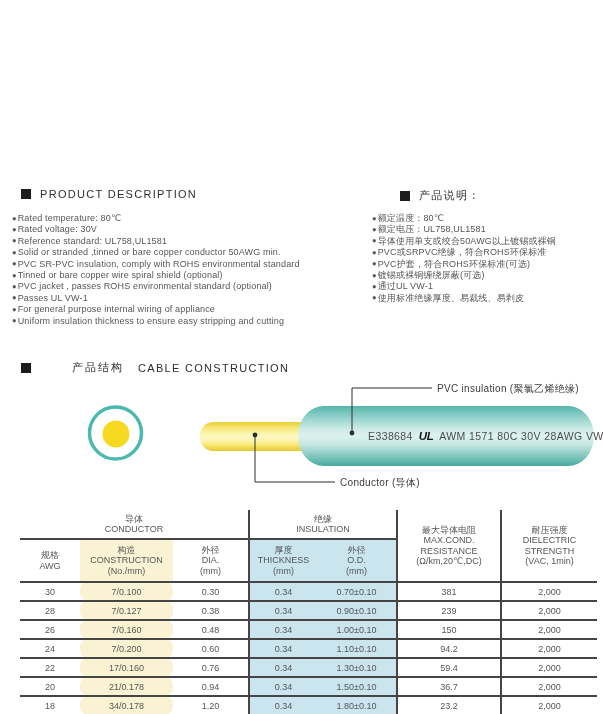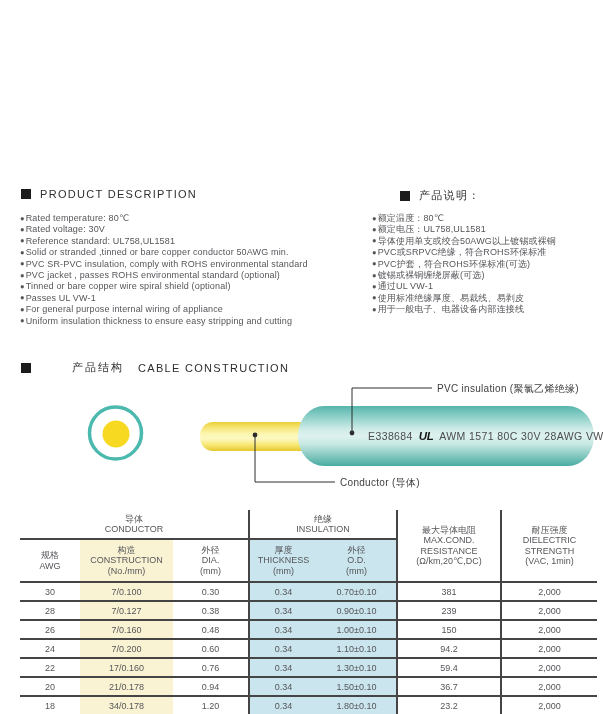--- a/index.html
+++ b/index.html
@@ -27,61 +27,60 @@
              width:577px;font-size:9px;color:#55565a;}
   table.spec th{font-weight:normal;padding:0;text-align:center;vertical-align:middle;}
   table.spec td{padding:0;text-align:center;vertical-align:middle;height:17px;}
   .grp-row th{height:28px;}
   .sub-row th{height:41px;line-height:10.5px;}
   .hline{border-bottom:2px solid #454546;}
   .vline{border-left:2px solid #454546;}
   .bg-y{background:#faf3d3;}
   .bg-b{background:#cbe5ee;}
   .th-line{display:block;line-height:10.5px;}
-  td.c1{background:#faf3d3;}
+  td.c1{background:#faf3d3;border-radius:8px;}
   td.c3,td.c4{background:#cbe5ee;}
   td.c3,td.c5,td.c6{border-left:2px solid #454546;}
   tbody td{border-bottom:2px solid #454546;}
 </style>
 </head>
 <body>
 
 <div class="page">
 
   <div class="sec-head" style="left:21px;top:188px;">
     <span class="sq"></span>
     <span class="sec-title">PRODUCT  DESCRIPTION</span>
   </div>
   <div class="sec-head" style="left:372px;top:188px;margin-left:28px;">
     <span class="sq"></span>
     <span class="sec-title">产品说明：</span>
   </div>
 
-  <div class="list" style="left:20px;top:213px;width:352px;">
+  <div class="list" style="left:12px;top:213px;width:352px;">
       <div class="li">Rated temperature: 80℃</div>
       <div class="li">Rated voltage: 30V</div>
       <div class="li">Reference standard: UL758,UL1581</div>
       <div class="li">Solid or stranded ,tinned or bare copper conductor 50AWG min.</div>
       <div class="li">PVC SR-PVC insulation, comply with ROHS environmental standard</div>
+      <div class="li">Tinned or bare copper wire spiral shield (optional)</div>
       <div class="li">PVC jacket , passes ROHS environmental standard (optional)</div>
-      <div class="li">Tinned or bare copper wire spiral shield (optional)</div>
       <div class="li">Passes UL VW-1</div>
       <div class="li">For general purpose internal wiring of appliance</div>
       <div class="li">Uniform insulation thickness to ensure easy stripping and cutting</div>
     </div>
   <div class="list" style="left:372px;top:213px;width:228px;">
       <div class="li">额定温度：80℃</div>
       <div class="li">额定电压：UL758,UL1581</div>
       <div class="li">导体使用单支或绞合50AWG以上镀锡或裸铜</div>
       <div class="li">PVC或SRPVC绝缘，符合ROHS环保标准</div>
       <div class="li">PVC护套，符合ROHS环保标准(可选)</div>
       <div class="li">镀锡或裸铜缠绕屏蔽(可选)</div>
       <div class="li">通过UL VW-1</div>
       <div class="li">使用标准绝缘厚度、易裁线、易剥皮</div>
-      <div class="li">用于一般电子、电器设备内部连接线</div>
     </div>
 
   <div class="sec-head" style="left:21px;top:360px;">
     <span class="sq"></span>
     <span class="sec-title" style="letter-spacing:2px;margin-left:32px;">产品结构</span>
     <span class="sec-title" style="margin-left:14px;">CABLE  CONSTRUCTION</span>
   </div>
 
   <svg class="diagram" width="603" height="132" viewBox="0 0 603 132">
     <defs>

